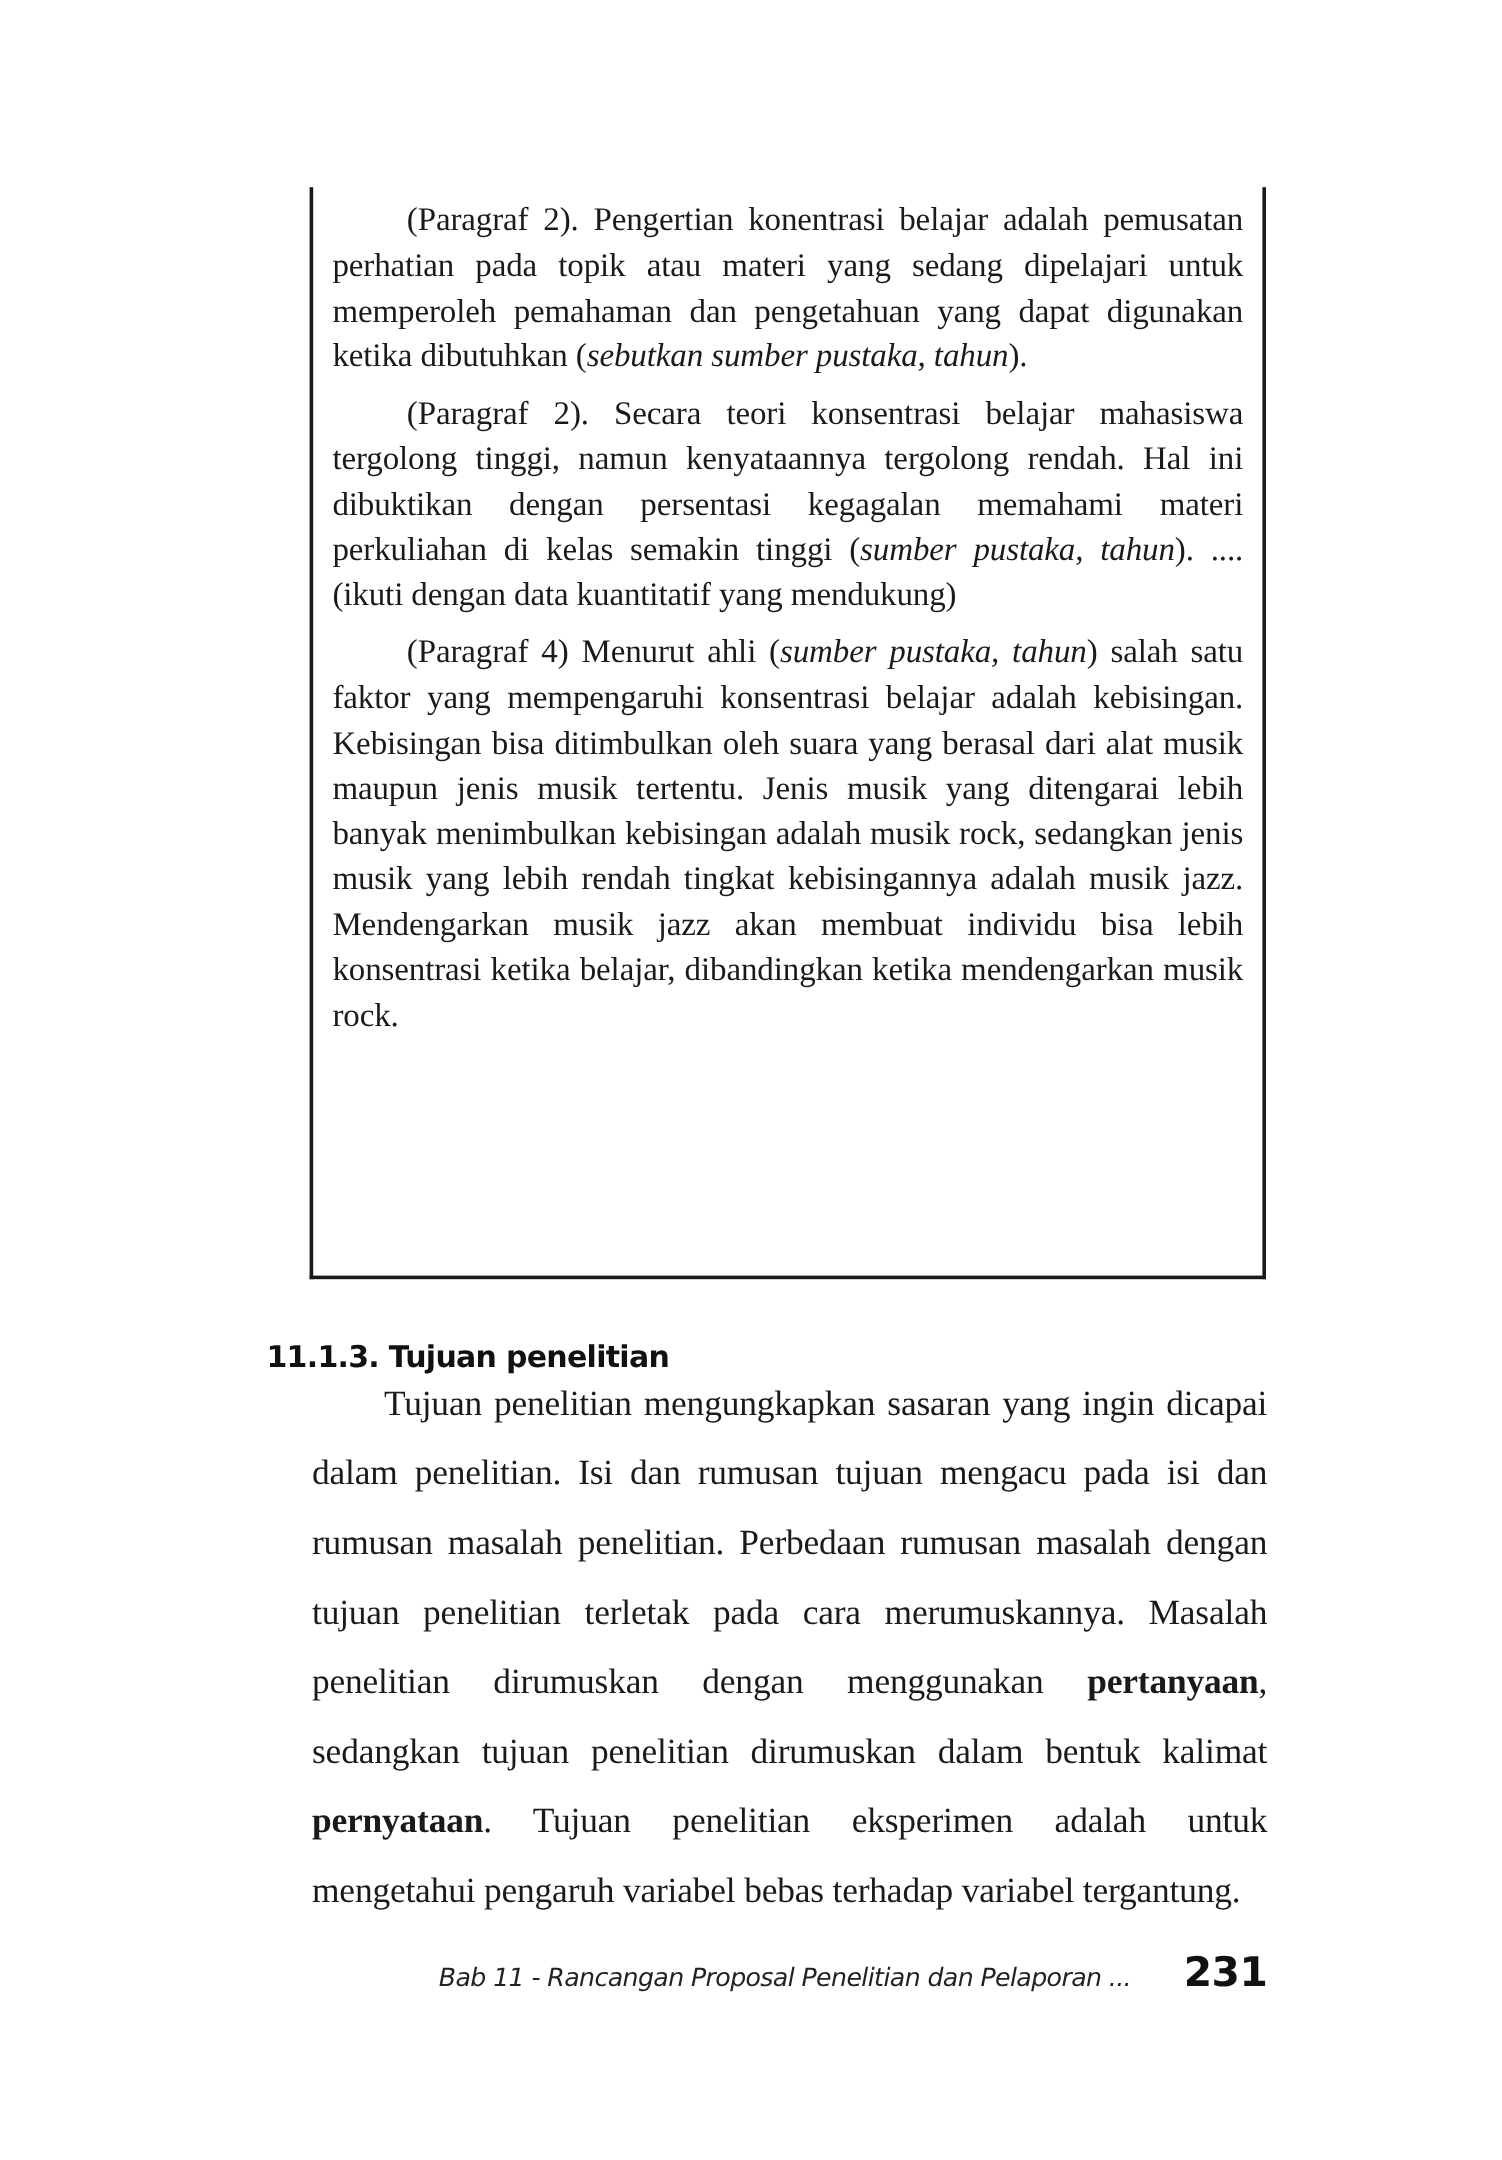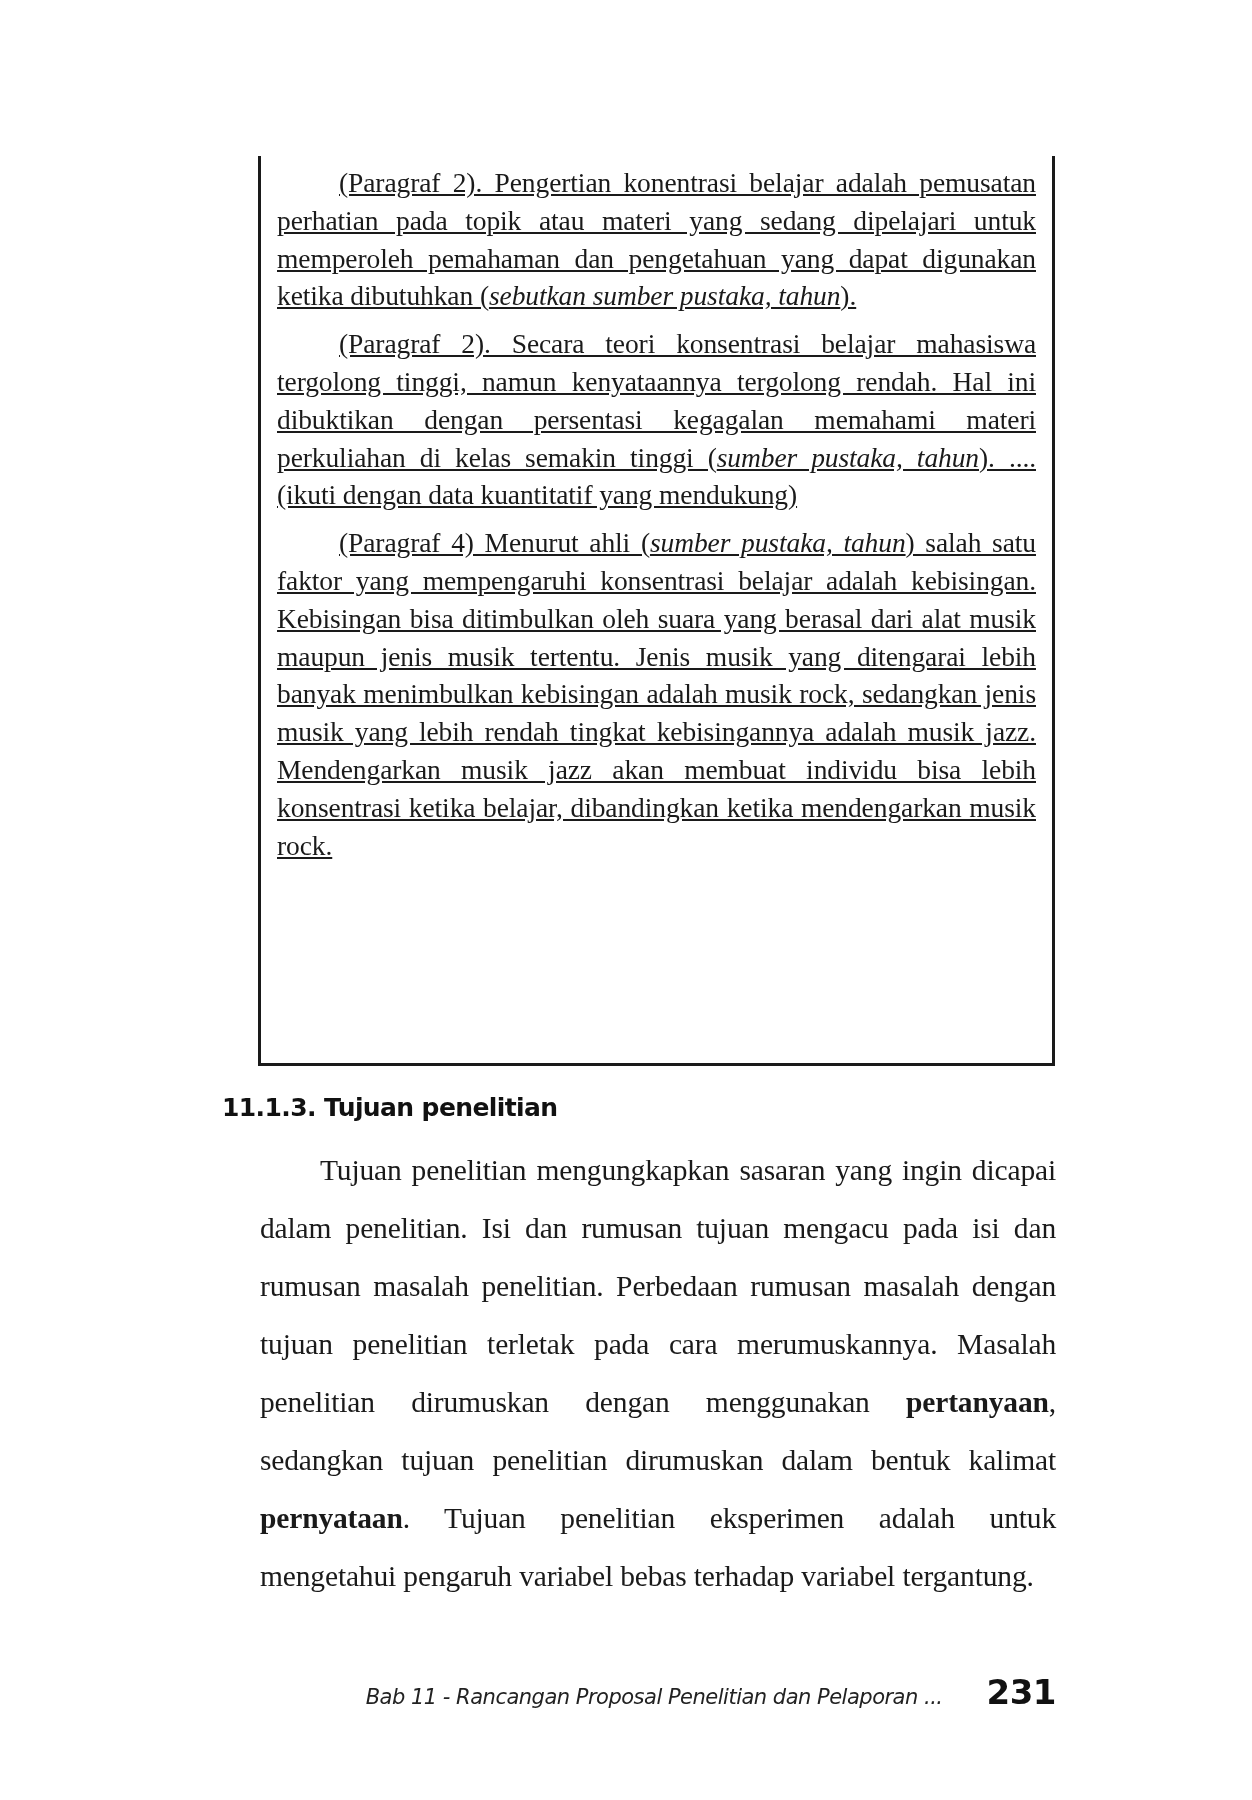--- a/index.html
+++ b/index.html
@@ -27,28 +27,27 @@
       box-sizing: border-box;
       padding: 8px 16px 0 16px;
     }
     .box-para {
       margin: 0 0 10px 0;
       font-size: 27.5px;
       line-height: 37.8px;
       text-align: justify;
       text-indent: 62px;
       letter-spacing: -0.1px;
-      text-decoration: underline;
     }
     .box-para em { font-style: italic; }
 
     .section-heading {
       position: absolute;
       left: 222px;
-      top: 1093px;
+      top: 1116px;
       margin: 0;
       font-family: "DejaVu Sans", "Liberation Sans", sans-serif;
       font-weight: bold;
       font-size: 25px;
       letter-spacing: -0.6px;
       color: #111;
     }
     .section-body {
       position: absolute;
       left: 260px;
@@ -82,21 +81,20 @@
       letter-spacing: -0.5px;
       color: #222;
       margin-right: 44px;
     }
     .page-number {
       font-family: "DejaVu Sans", "Liberation Sans", sans-serif;
       font-weight: bold;
       font-size: 34px;
       letter-spacing: -0.5px;
       color: #111;
-      margin-top: 48px;
     }
   </style>
 </head>
 <body>
 
 <div class="example-box">
   <p class="box-para"><span>(Paragraf 2). Pengertian konentrasi belajar adalah pemusatan perhatian pada topik atau materi yang sedang dipelajari untuk memperoleh pemahaman dan pengetahuan yang dapat digunakan ketika dibutuhkan (</span><em>sebutkan sumber pustaka, tahun</em><span>).</span></p>
   <p class="box-para"><span>(Paragraf 2). Secara teori konsentrasi belajar mahasiswa tergolong tinggi, namun kenyataannya tergolong rendah. Hal ini dibuktikan dengan persentasi kegagalan memahami materi perkuliahan di kelas semakin tinggi (</span><em>sumber pustaka, tahun</em><span>). .... (ikuti dengan data kuantitatif yang mendukung)</span></p>
   <p class="box-para"><span>(Paragraf 4) Menurut ahli (</span><em>sumber pustaka, tahun</em><span>) salah satu faktor yang mempengaruhi konsentrasi belajar adalah kebisingan. Kebisingan bisa ditimbulkan oleh suara yang berasal dari alat musik maupun jenis musik tertentu. Jenis musik yang ditengarai lebih banyak menimbulkan kebisingan adalah musik rock, sedangkan jenis musik yang lebih rendah tingkat kebisingannya adalah musik jazz. Mendengarkan musik jazz akan membuat individu bisa lebih konsentrasi ketika belajar, dibandingkan ketika mendengarkan musik rock.</span></p>
 </div>

